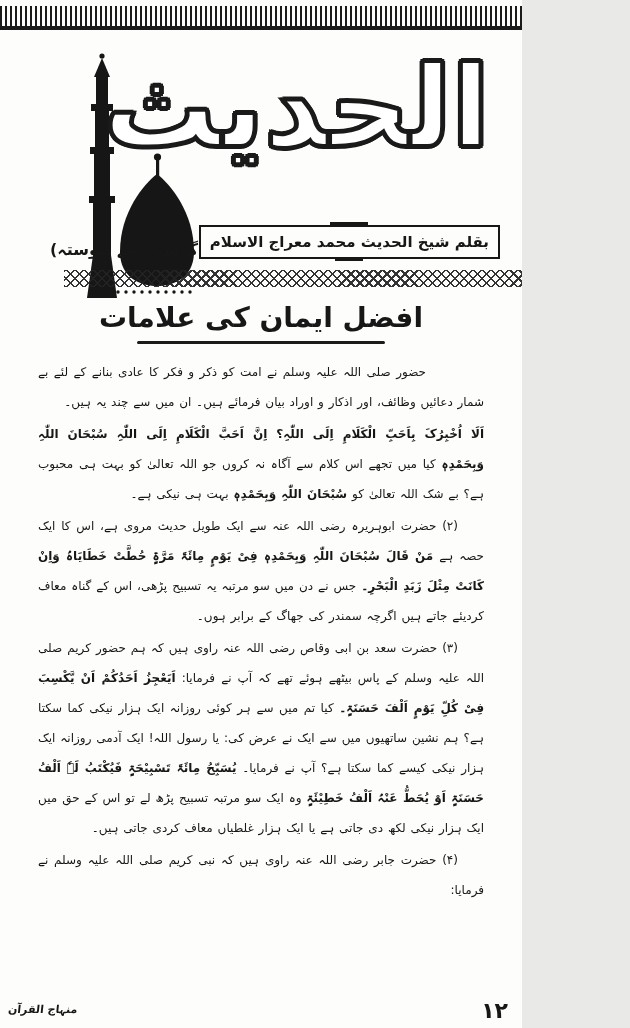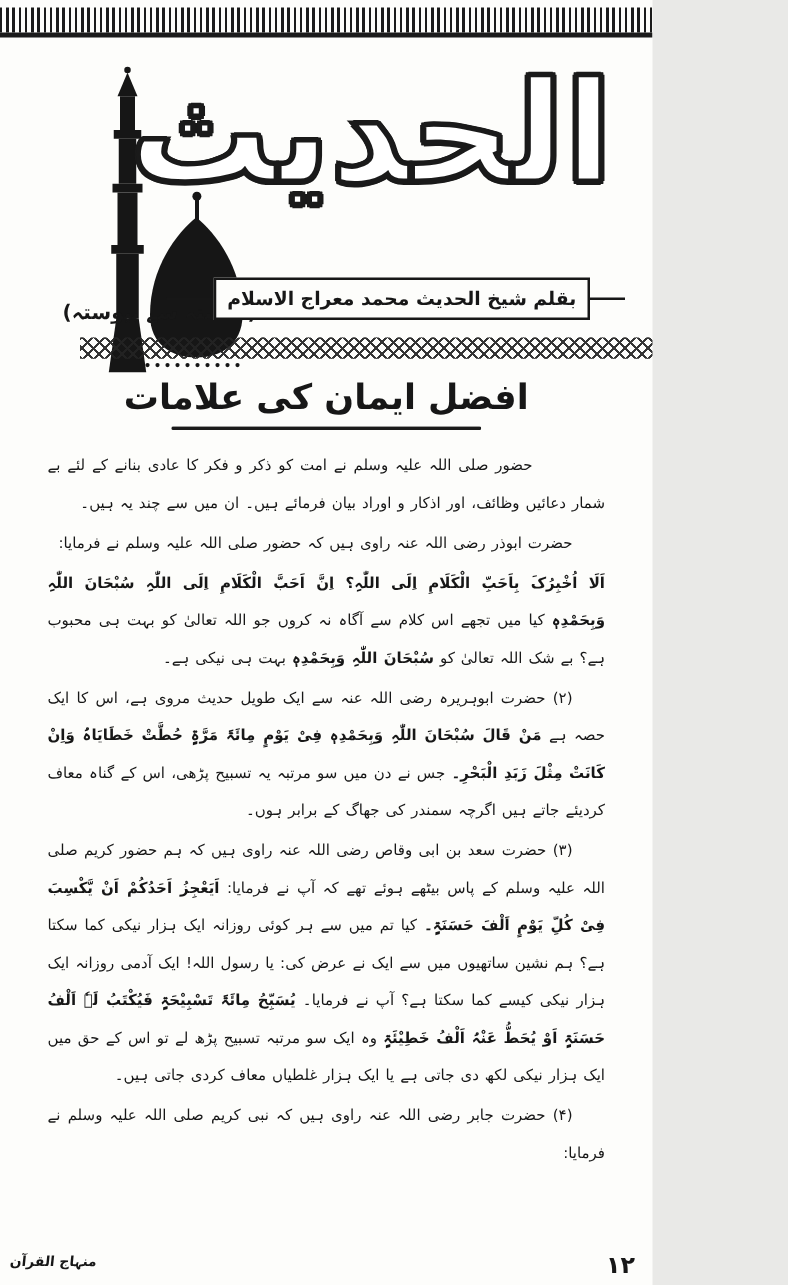--- a/index.html
+++ b/index.html
@@ -13,21 +13,21 @@
 
   
   .masthead-title{position:absolute;top:40px;right:32px;font-size:112px;line-height:1.2;
     font-weight:bold;color:#ffffff;direction:rtl;white-space:nowrap;
     -webkit-text-stroke:4px #1a1a1a;
     text-shadow:3px 0 #1a1a1a,-3px 0 #1a1a1a,0 3px #1a1a1a,0 -3px #1a1a1a,
       2px 2px #1a1a1a,-2px -2px #1a1a1a,2px -2px #1a1a1a,-2px 2px #1a1a1a;}
   .mosque{position:absolute;left:62px;top:50px;}
   .cont-note{position:absolute;left:50px;top:240px;font-size:16px;font-weight:600;direction:rtl;white-space:nowrap;}
 
-  .byline-wrap{position:absolute;right:22px;top:222px;display:flex;align-items:center;}
+  .byline-wrap{position:absolute;right:22px;top:222px;display:flex;align-items:center;flex-direction:column;}
   .byline-rule{display:inline-block;height:2.5px;background:#171717;}
   .byline-rule.left{width:38px;}
   .byline-rule.right{width:28px;}
   .byline-box{border:2.5px solid #171717;padding:6px 9px;font-size:15px;font-weight:700;
     direction:rtl;white-space:nowrap;background:#fdfdfb;}
 
   
   .lattice{position:absolute;left:64px;top:270px;width:516px;height:17px;opacity:.92;
     background-image:
       repeating-linear-gradient(45deg,#242424 0 1.7px,transparent 1.7px 6.4px),
@@ -39,21 +39,21 @@
   .heading-underline{width:248px;height:0;border-top:3px solid #1b1b1b;margin:7px auto 13px;border-radius:2px;}
 
   p.body{direction:rtl;text-align:justify;font-size:12px;line-height:30px;margin:0 0 2px;word-spacing:1px;}
   p.indent-lg{text-indent:58px;}
   p.indent-sm{text-indent:26px;}
   .ar{font-weight:800;}
 
   
   .footer-stamp{position:absolute;left:8px;bottom:12px;font-size:11px;font-weight:800;direction:rtl;
     transform:skewX(-6deg);letter-spacing:-0.5px;}
-  .page-number{position:absolute;right:14px;bottom:5px;font-size:19px;font-weight:800;direction:rtl;}
+  .page-number{position:absolute;right:14px;bottom:5px;font-size:22px;font-weight:800;direction:rtl;}
 </style>
 </head>
 <body>
 
 <div class="page">
 
   <div class="top-fringe"></div>
 
   <svg class="mosque" width="150" height="248" viewBox="0 0 150 248" aria-hidden="true">
     <g fill="#161616">
@@ -98,21 +98,20 @@
   <div class="lattice"></div>
 
   <div class="article">
 
     <h1 class="heading">افضل ایمان کی علامات</h1>
     <div class="heading-underline"></div>
 
     <p class="body indent-lg">حضور صلی اللہ علیہ وسلم نے امت کو ذکر و فکر کا عادی بنانے کے لئے بے شمار دعائیں وظائف، اور اذکار و اوراد بیان فرمائے ہیں۔ ان میں سے چند یہ ہیں۔</p>
 
 
-    <p class="body indent-sm">حضرت ابوذر رضی اللہ عنہ راوی ہیں کہ حضور صلی اللہ علیہ وسلم نے فرمایا:</p>
 
     <p class="body"><span class="ar">اَلَا اُخْبِرُکَ بِاَحَبِّ الْکَلَامِ اِلَی اللّٰہِ؟ اِنَّ اَحَبَّ الْکَلَامِ اِلَی اللّٰہِ سُبْحَانَ اللّٰہِ وَبِحَمْدِہٖ</span><span> کیا میں تجھے اس کلام سے آگاہ نہ کروں جو اللہ تعالیٰ کو بہت ہی محبوب ہے؟ بے شک اللہ تعالیٰ کو </span><span class="ar">سُبْحَانَ اللّٰہِ وَبِحَمْدِہٖ</span><span> بہت ہی نیکی ہے۔</span></p>
 
     <p class="body indent-sm"><span>(۲) حضرت ابوہریرہ رضی اللہ عنہ سے ایک طویل حدیث مروی ہے، اس کا ایک حصہ ہے </span><span class="ar">مَنْ قَالَ سُبْحَانَ اللّٰہِ وَبِحَمْدِہٖ فِیْ یَوْمٍ مِائَۃَ مَرَّۃٍ حُطَّتْ خَطَایَاہُ وَاِنْ کَانَتْ مِثْلَ زَبَدِ الْبَحْرِ۔</span><span> جس نے دن میں سو مرتبہ یہ تسبیح پڑھی، اس کے گناہ معاف کردیئے جاتے ہیں اگرچہ سمندر کی جھاگ کے برابر ہوں۔</span></p>
 
     <p class="body indent-sm"><span>(۳) حضرت سعد بن ابی وقاص رضی اللہ عنہ راوی ہیں کہ ہم حضور کریم صلی اللہ علیہ وسلم کے پاس بیٹھے ہوئے تھے کہ آپ نے فرمایا: </span><span class="ar">اَیَعْجِزُ اَحَدُکُمْ اَنْ یَّکْسِبَ فِیْ کُلِّ یَوْمٍ اَلْفَ حَسَنَۃٍ۔</span><span> کیا تم میں سے ہر کوئی روزانہ ایک ہزار نیکی کما سکتا ہے؟ ہم نشین ساتھیوں میں سے ایک نے عرض کی: یا رسول اللہ! ایک آدمی روزانہ ایک ہزار نیکی کیسے کما سکتا ہے؟ آپ نے فرمایا۔ </span><span class="ar">یُسَبِّحُ مِائَۃَ تَسْبِیْحَۃٍ فَیُکْتَبُ لَہٗ اَلْفُ حَسَنَۃٍ اَوْ یُحَطُّ عَنْہُ اَلْفُ خَطِیْئَۃٍ</span><span> وہ ایک سو مرتبہ تسبیح پڑھ لے تو اس کے حق میں ایک ہزار نیکی لکھ دی جاتی ہے یا ایک ہزار غلطیاں معاف کردی جاتی ہیں۔</span></p>
 
     <p class="body indent-sm">(۴) حضرت جابر رضی اللہ عنہ راوی ہیں کہ نبی کریم صلی اللہ علیہ وسلم نے فرمایا:</p>
   </div>
 

